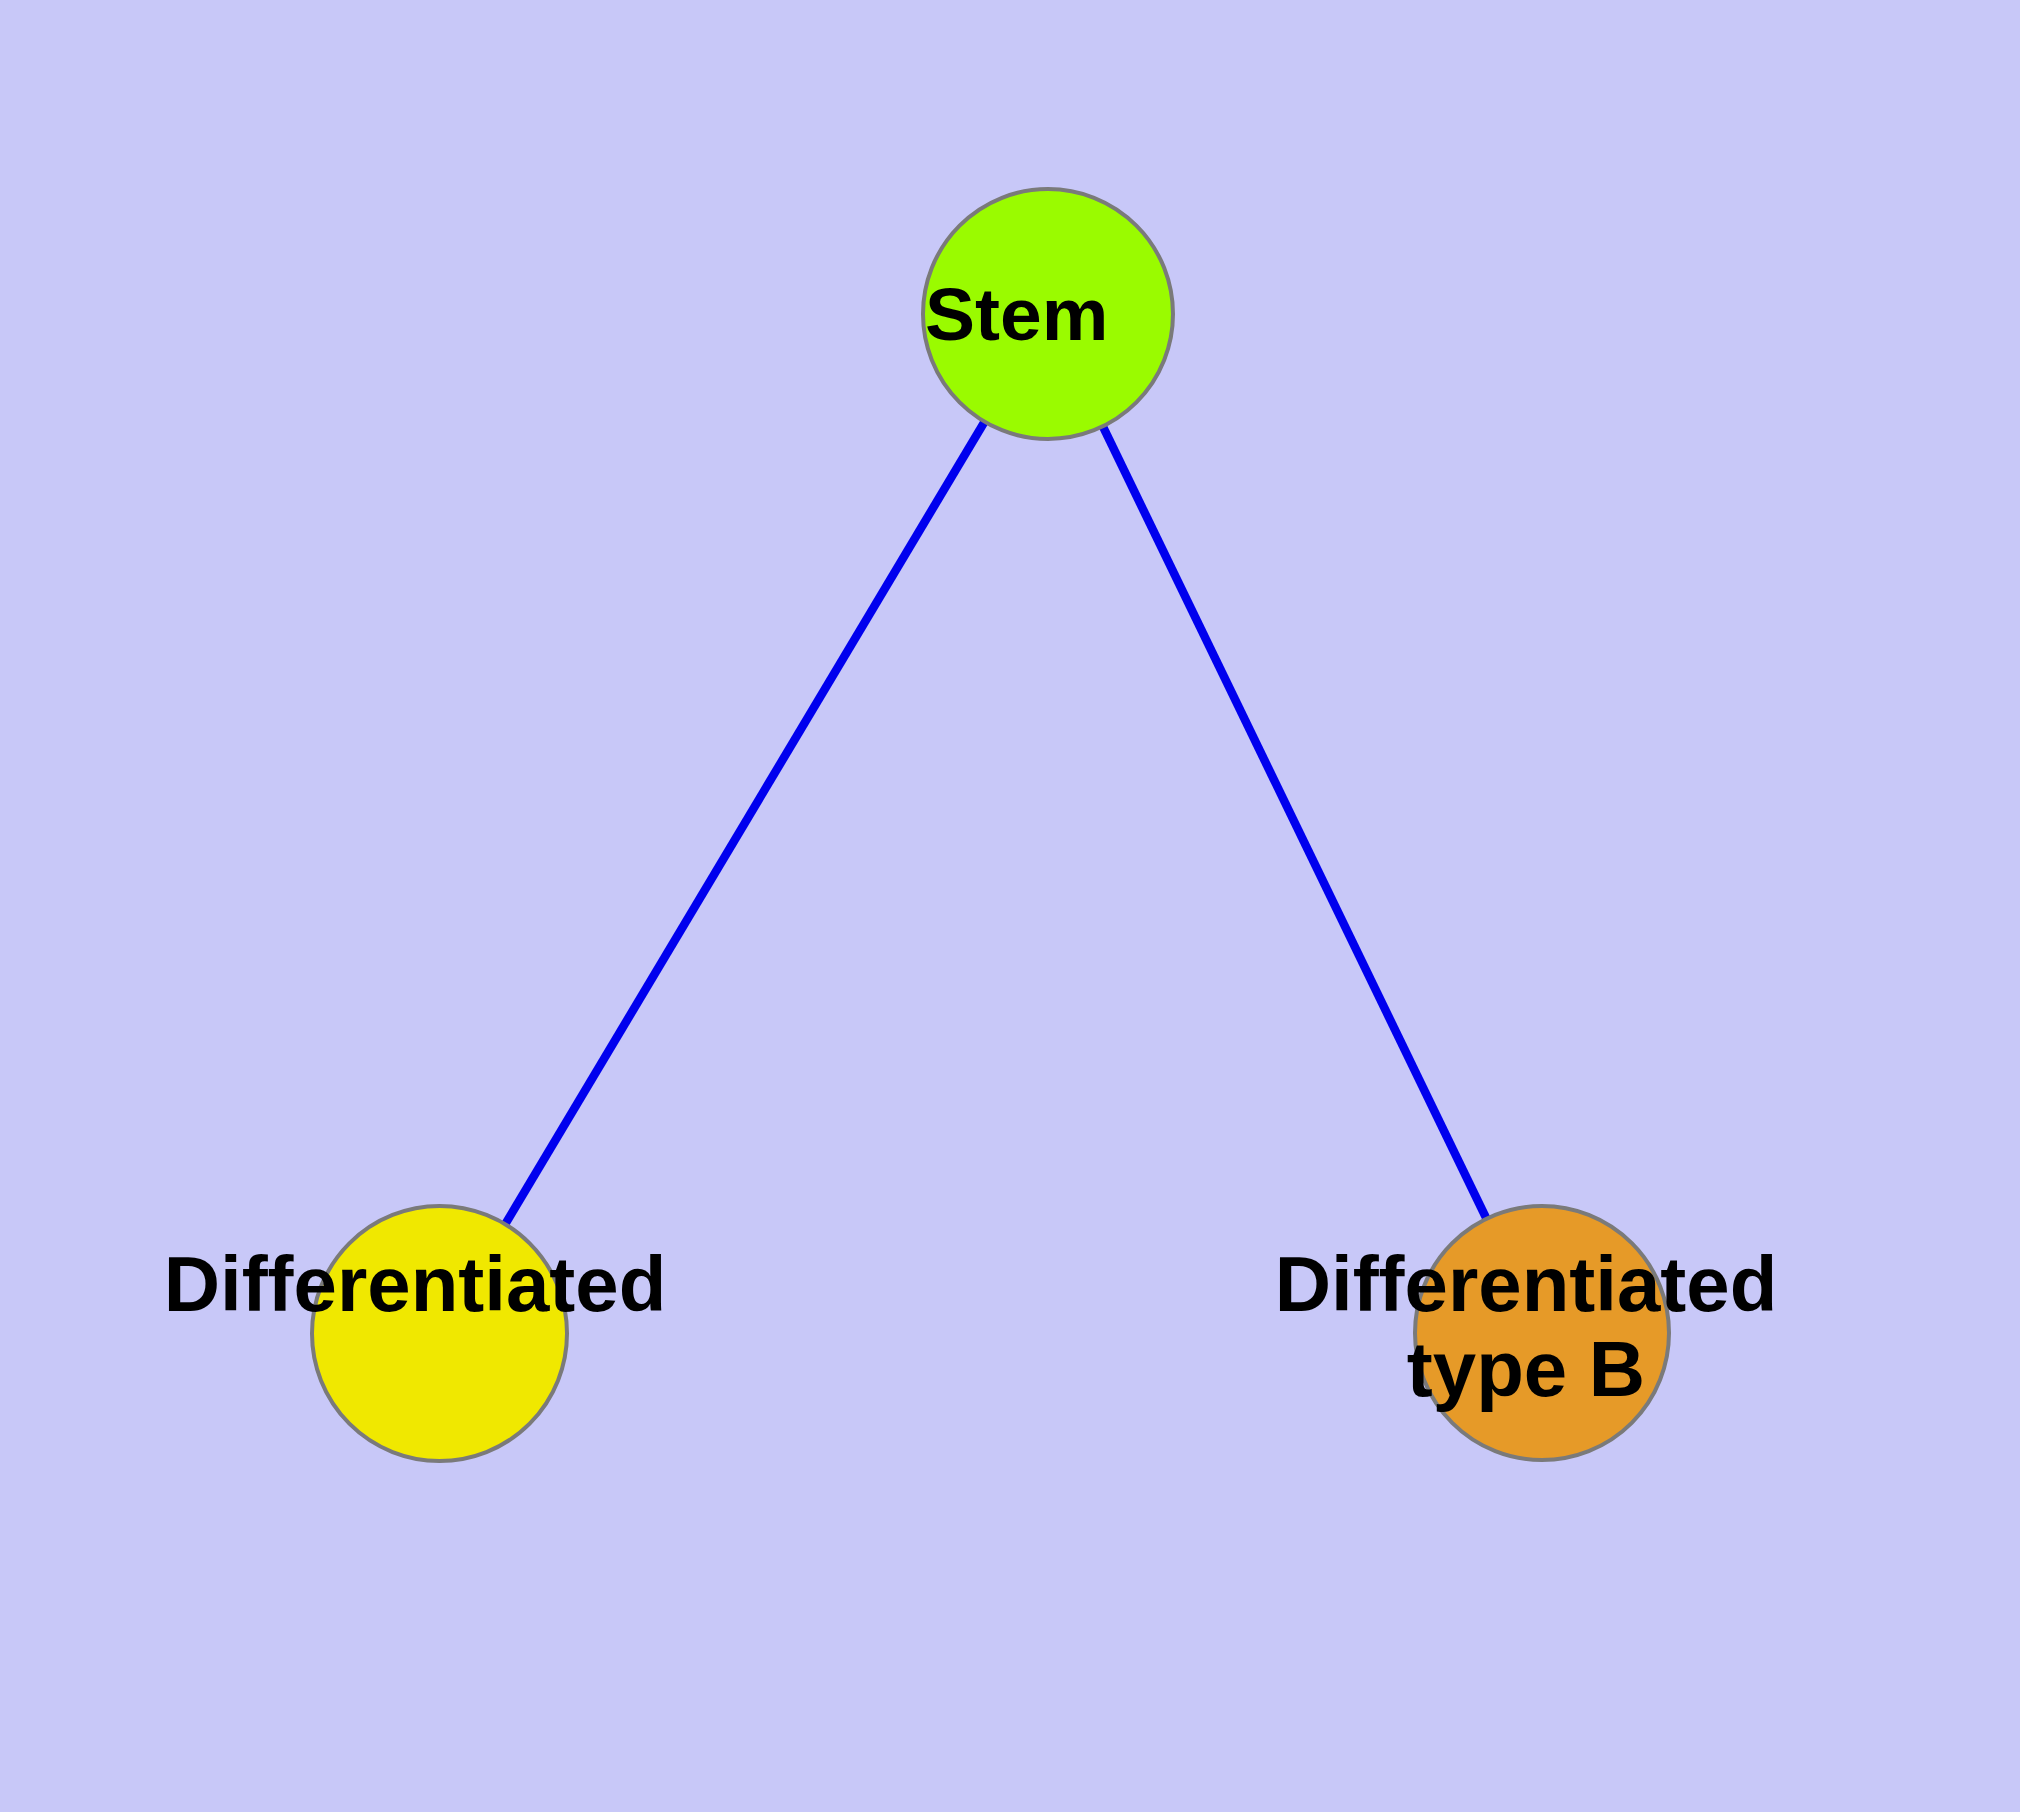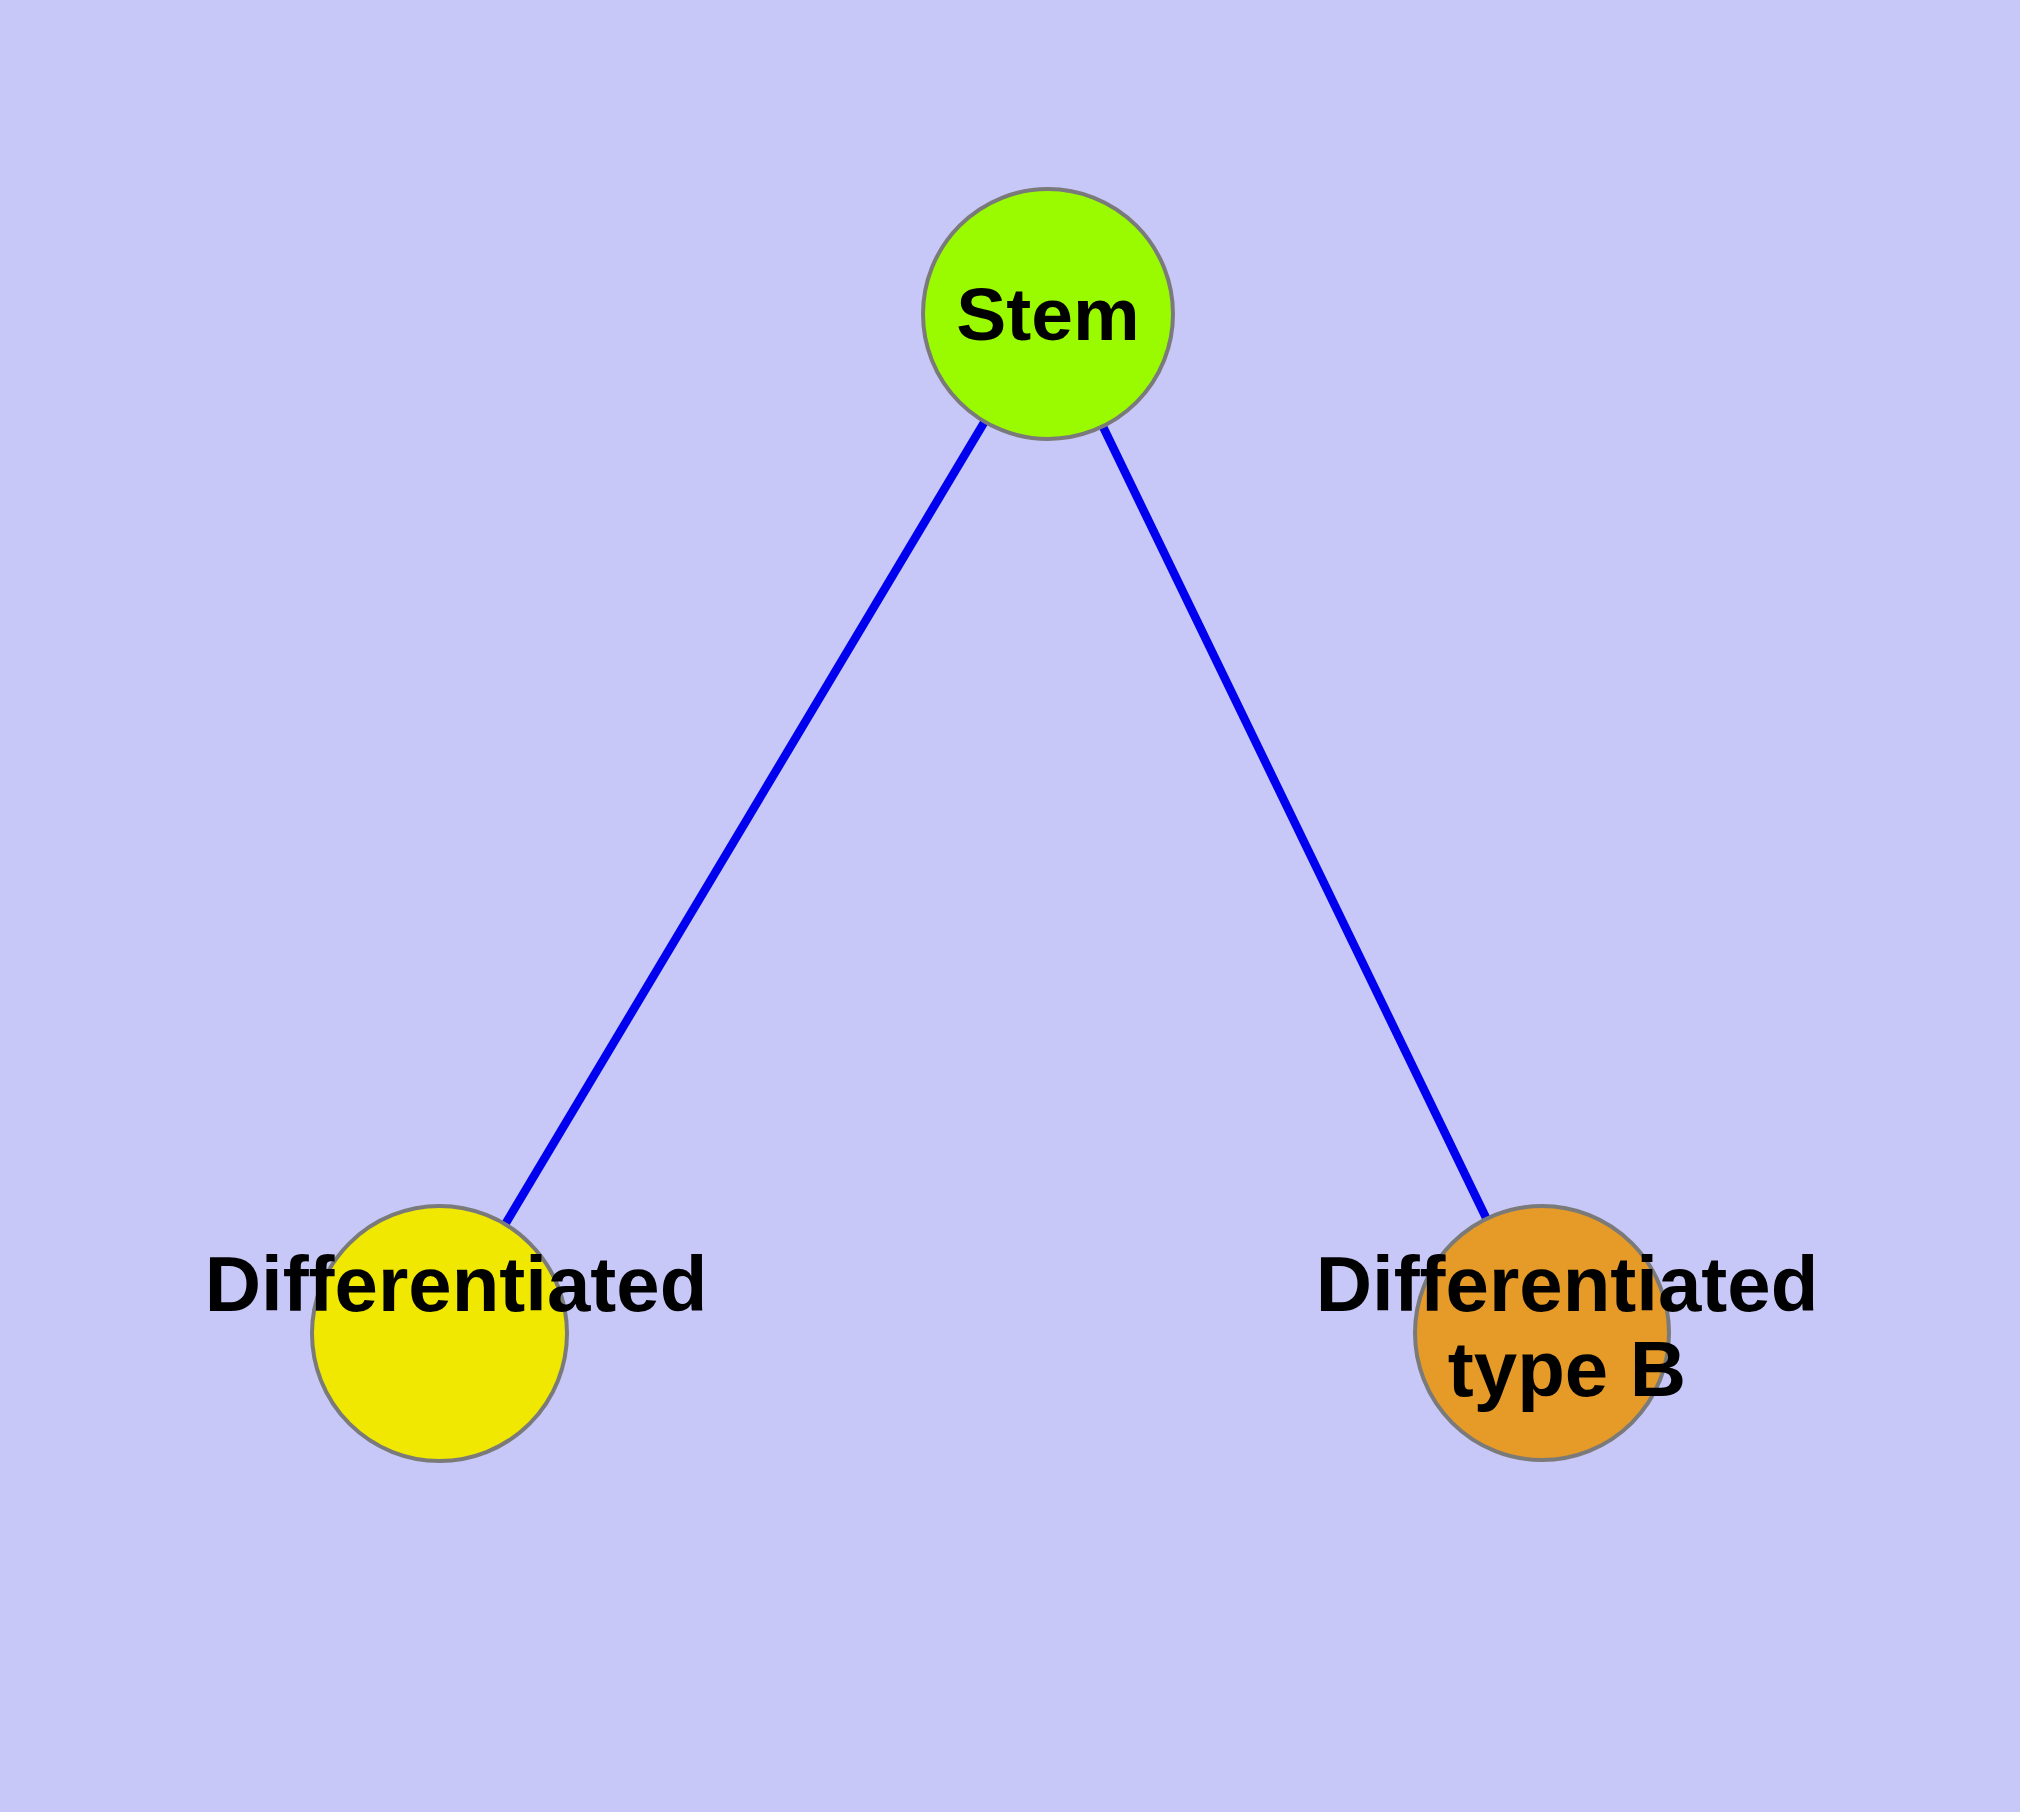--- a/index.html
+++ b/index.html
@@ -25,21 +25,21 @@
     stroke-width: 10px;
     fill: none;
   }
   .node {
     position: absolute;
     box-sizing: border-box;
     border: 4.2px solid #7a7a7a;
     border-radius: 50%;
     display: flex;
     align-items: center;
-    justify-content: center;
+    justify-content: flex-start;
   }
   #node-stem {
     left: 921px;
     top: 187px;
     width: 254px;
     height: 254px;
   }
   #node-type-a {
     left: 310px;
     top: 1204px;
@@ -61,21 +61,20 @@
   }
   .float-label {
     position: absolute;
     transform: translateX(-50%);
     text-align: center;
     font-size: 78px;
     font-weight: bold;
     color: #000000;
     line-height: 1.09;
     white-space: nowrap;
-    margin-left: 41px;
   }
   #label-type-a {
     left: 415px;
     top: 1242px;
   }
   #label-type-b {
     left: 1526px;
     top: 1242px;
   }
 </style>

